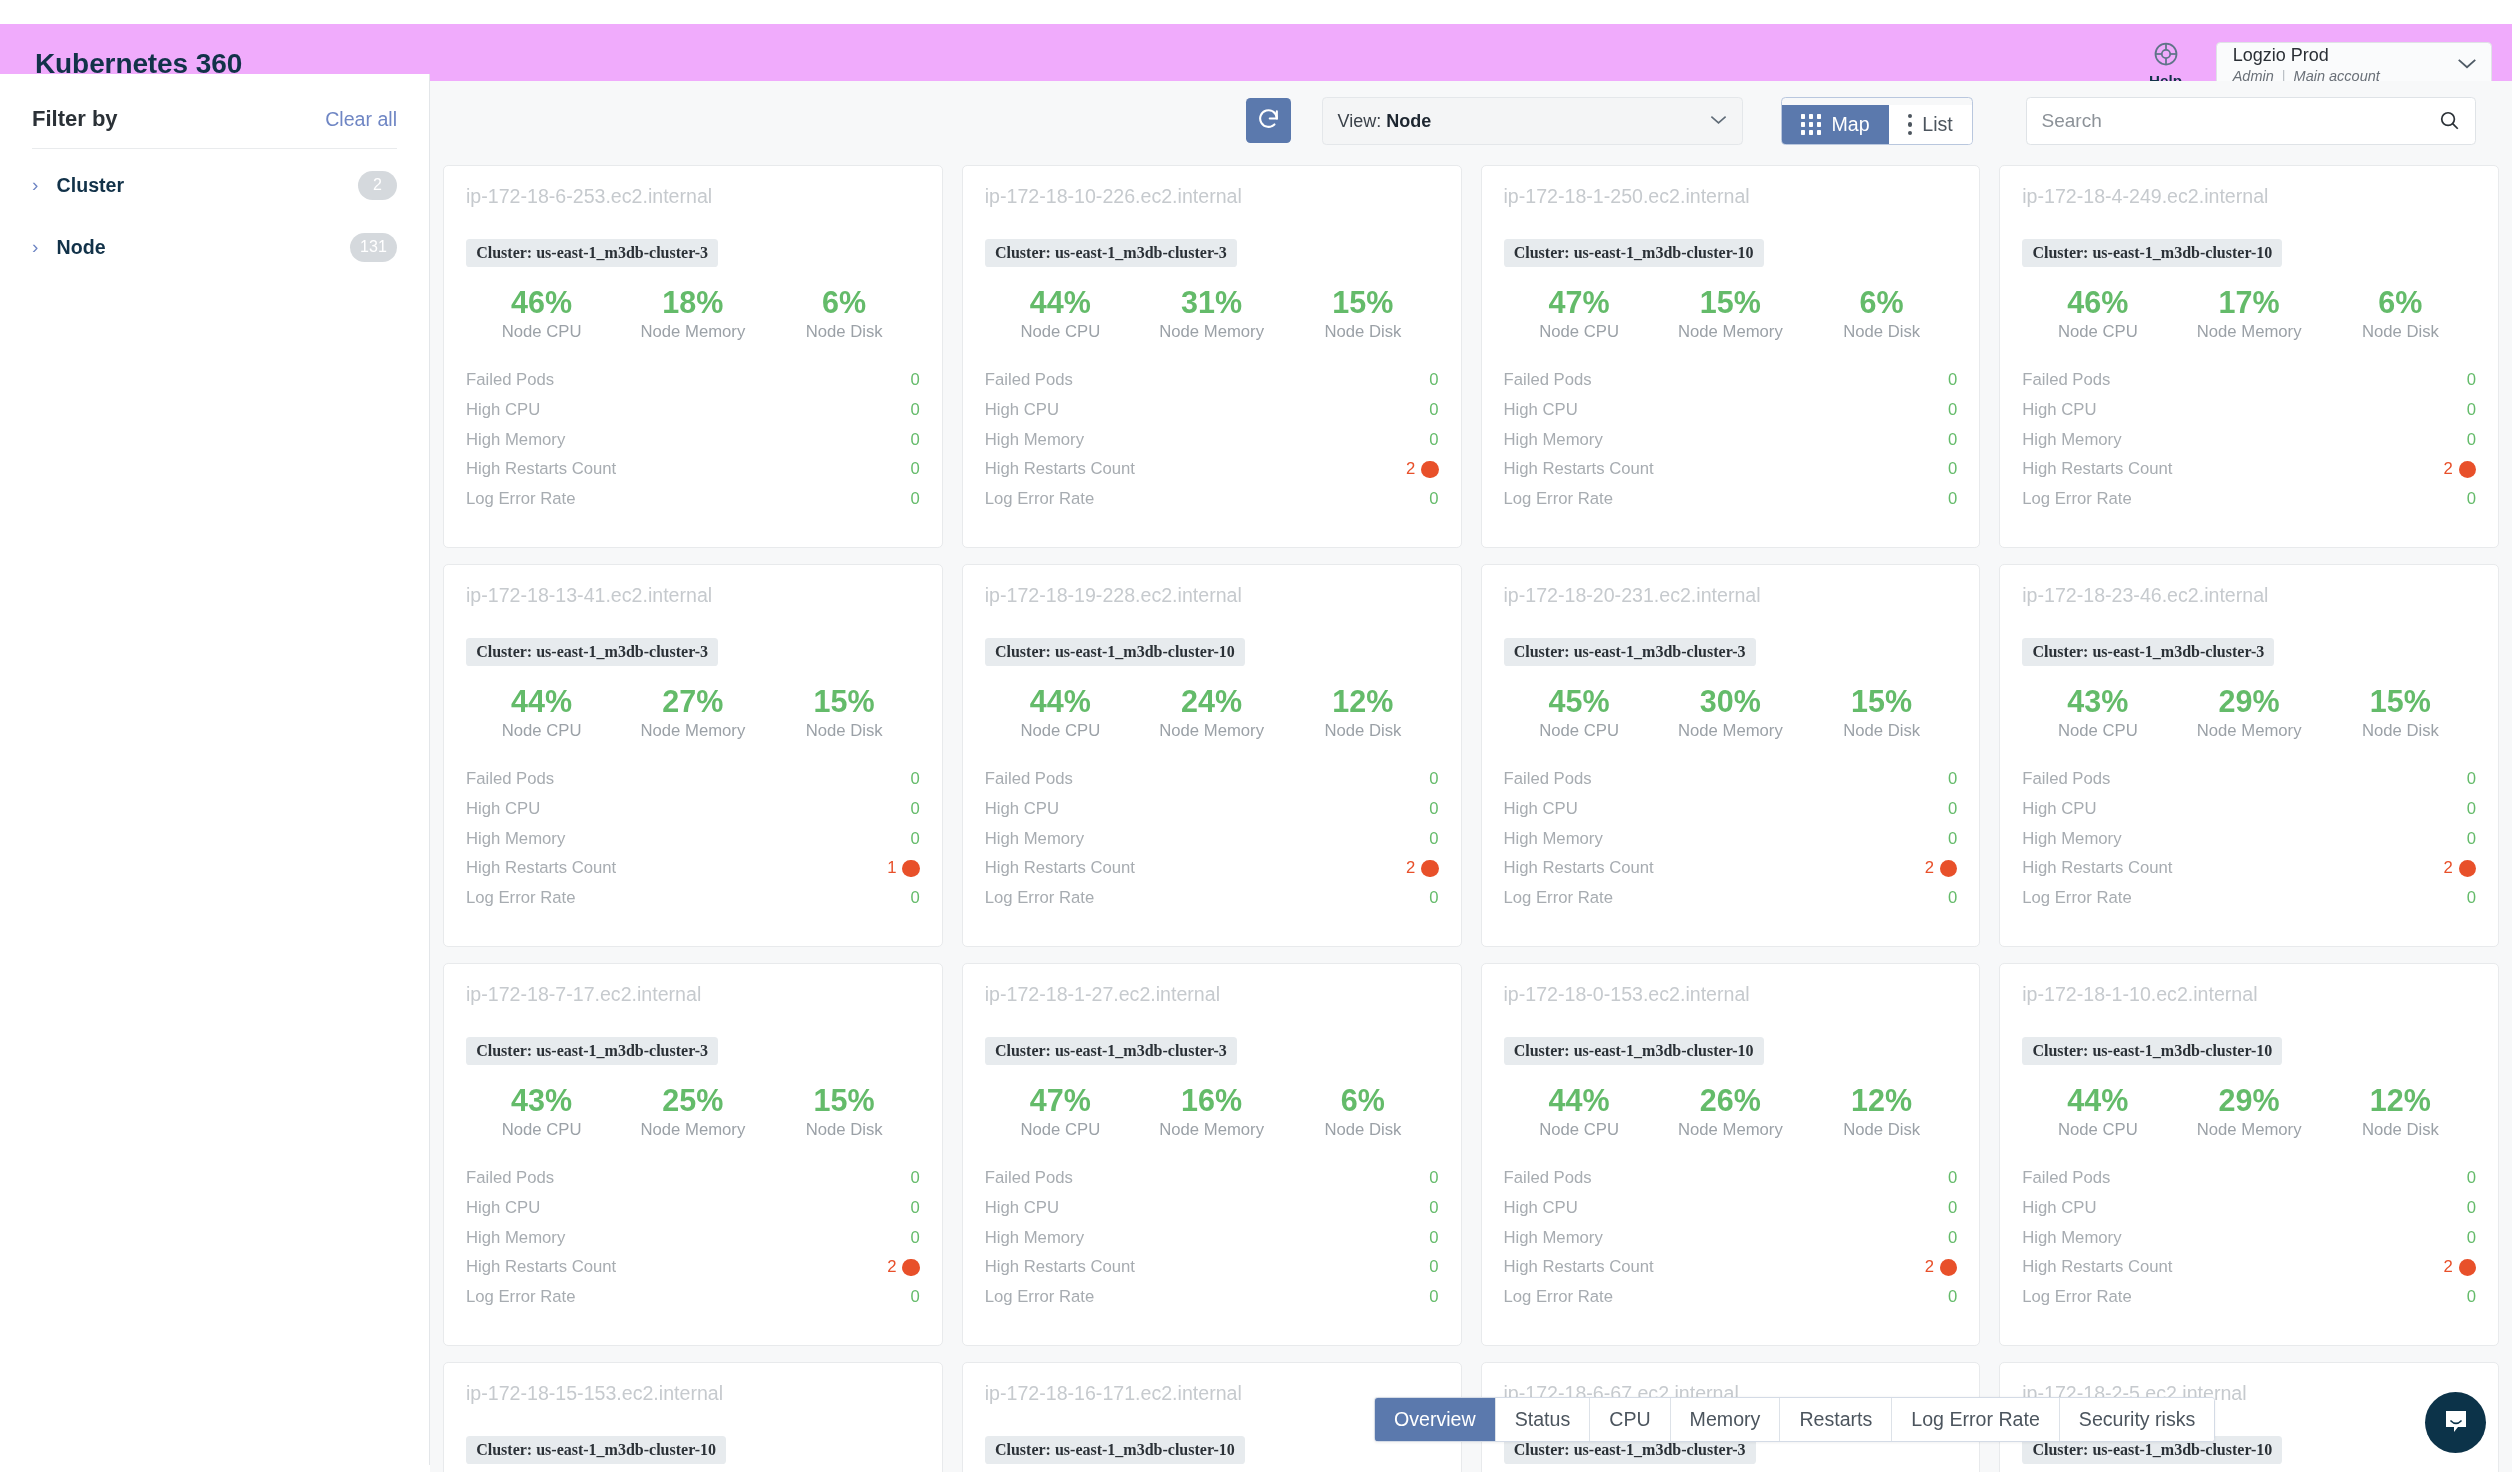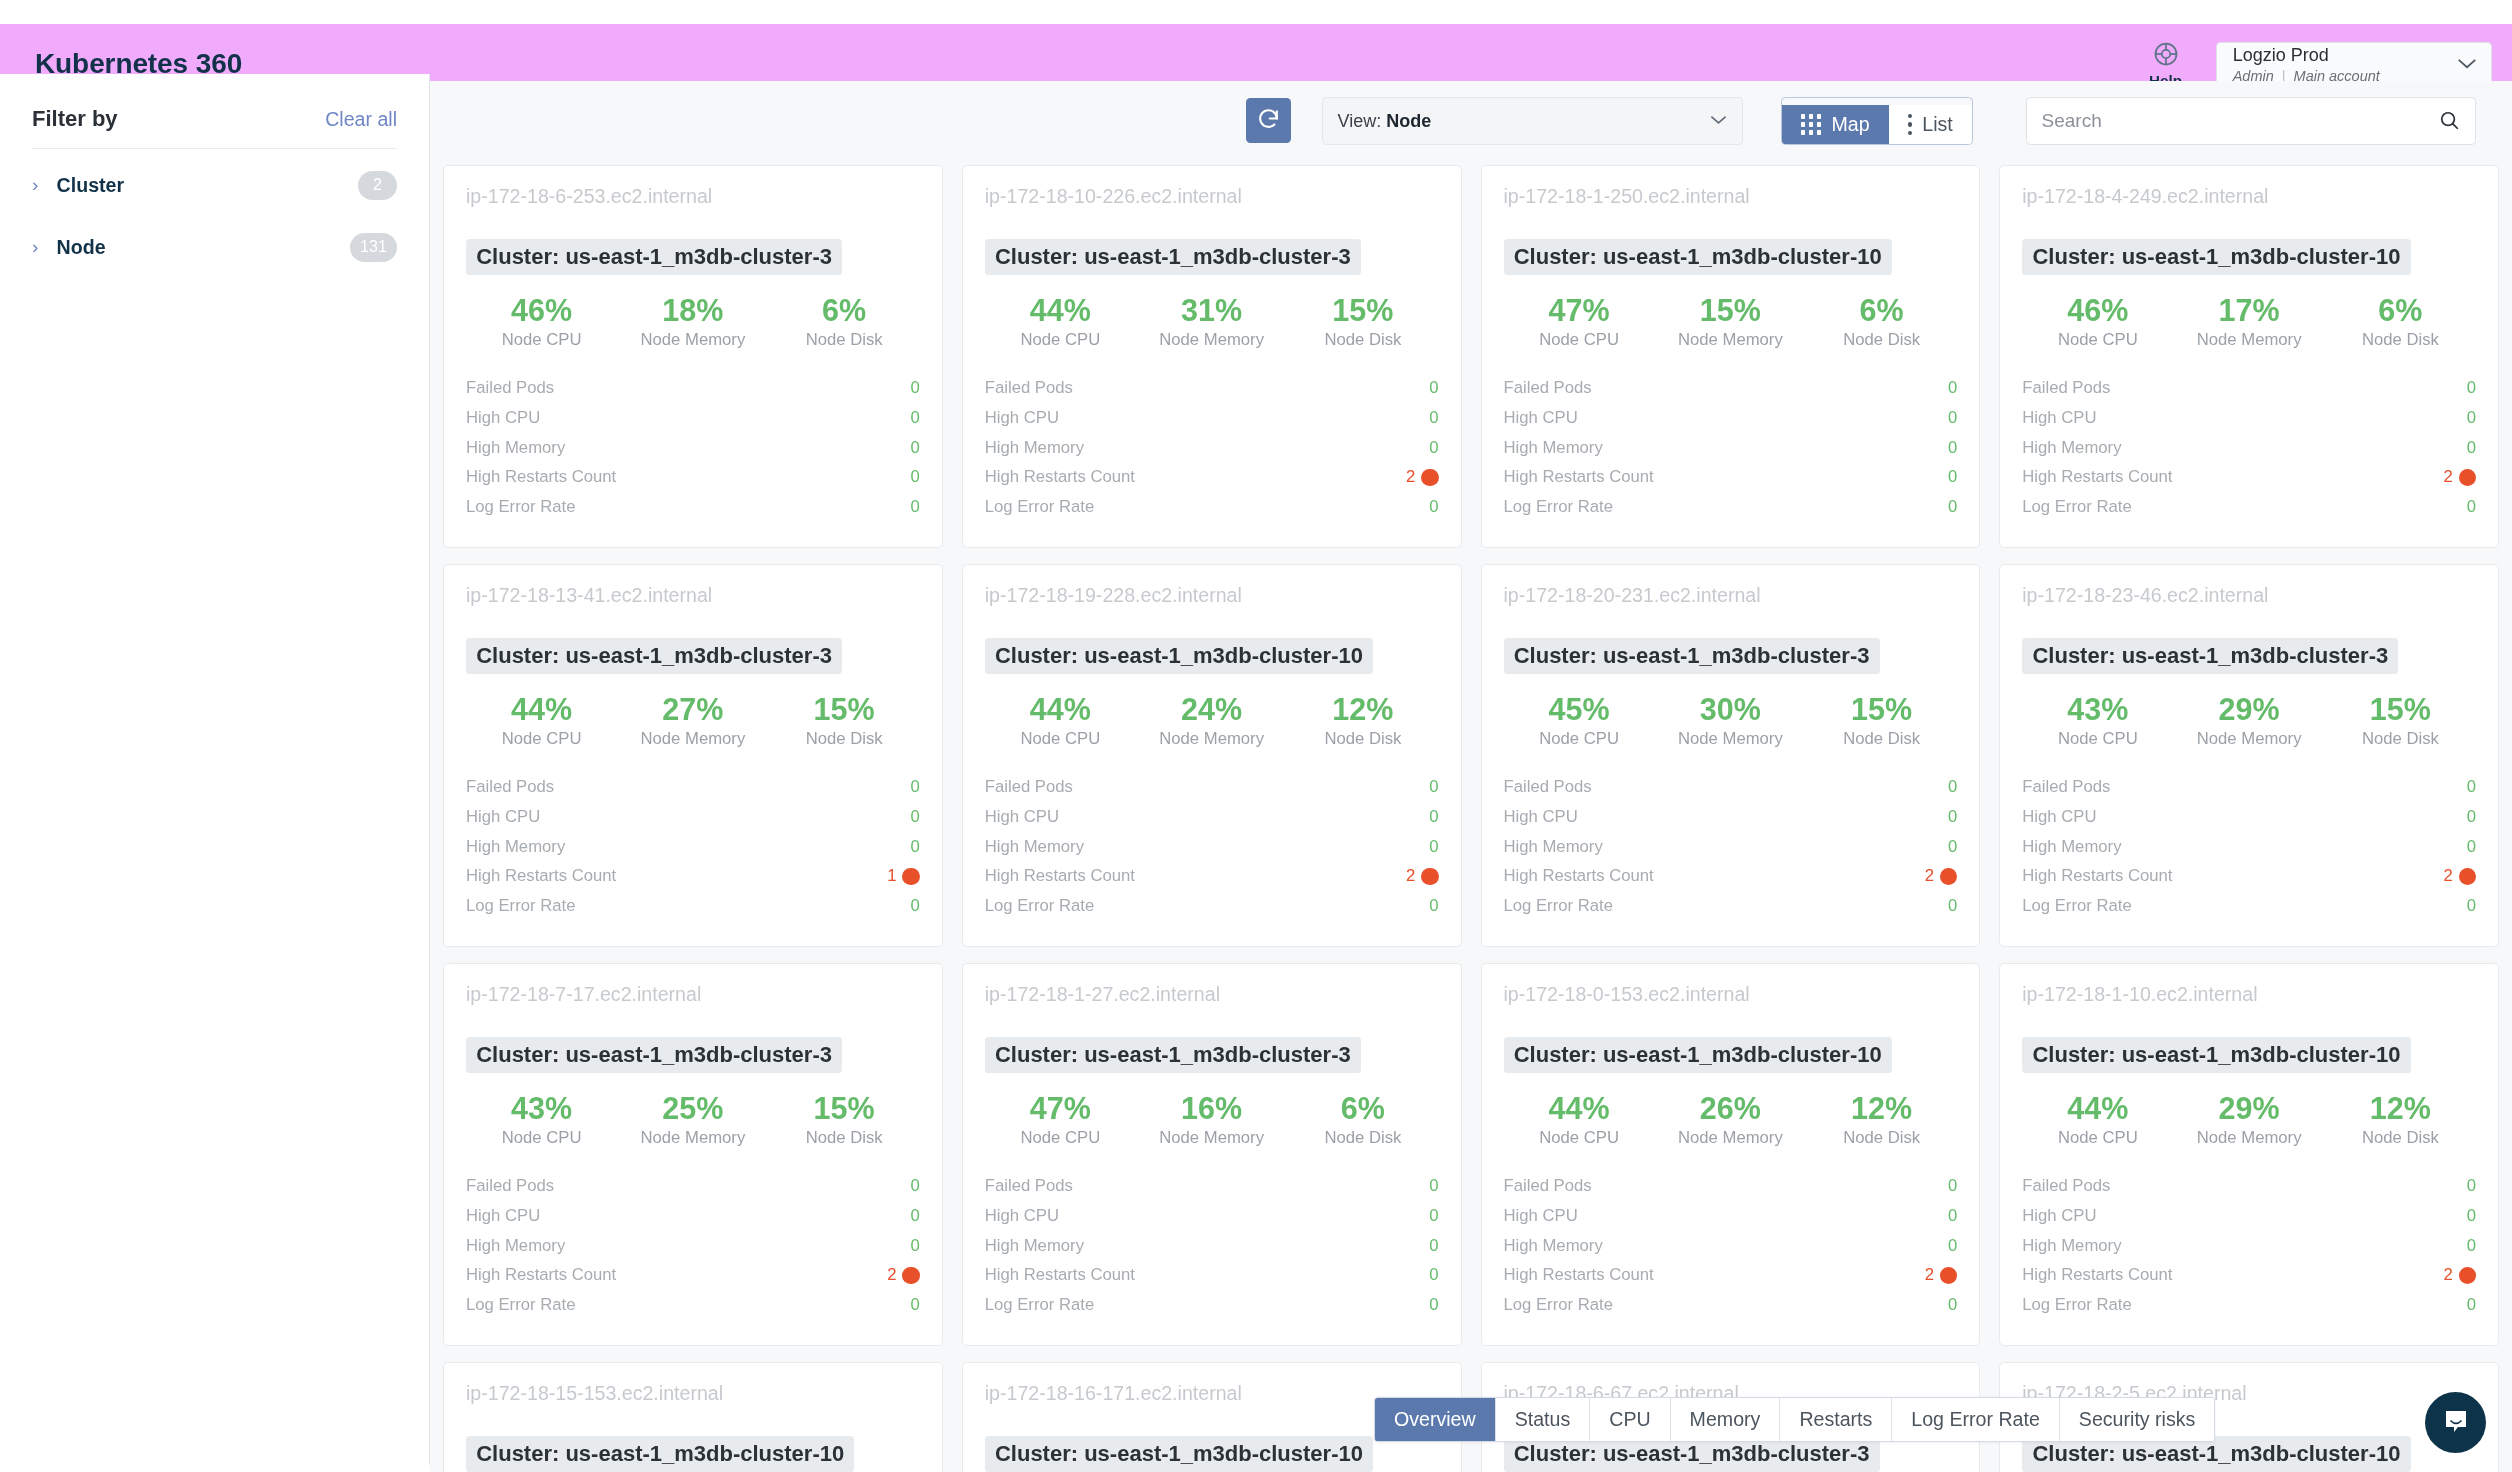--- a/index.html
+++ b/index.html
@@ -152,22 +152,23 @@
     display: flex; flex-direction: column;
     cursor: pointer;
   }
   .card-title {
     font-size: 19.6px; color: #c6cace; font-weight: normal;
     white-space: nowrap; overflow: hidden; text-overflow: ellipsis;
   }
   .cluster-chip {
     align-self: flex-start; margin-top: 30.5px;
     background: #e7ebee; border-radius: 3.6px;
-    padding: 5.1px 10.2px; font-size: 22px; color: #2b3137; font-weight: bold;
+    padding: 5.1px 10.2px; font-size: 16px; color: #2b3137; font-weight: bold;
     white-space: nowrap;
+    font-family: Liberation Serif, serif;
   }
   .metrics {
     display: flex; margin-top: 19px;
     justify-content: space-around; text-align: center;
   }
   .metric { flex: 1; }
   .metric .val {
     font-size: 30.5px; font-weight: bold; color: #64bb6a; line-height: 1.05;
   }
   .metric .lbl { font-size: 16.7px; color: #9ba1a7; margin-top: 4.4px; }

